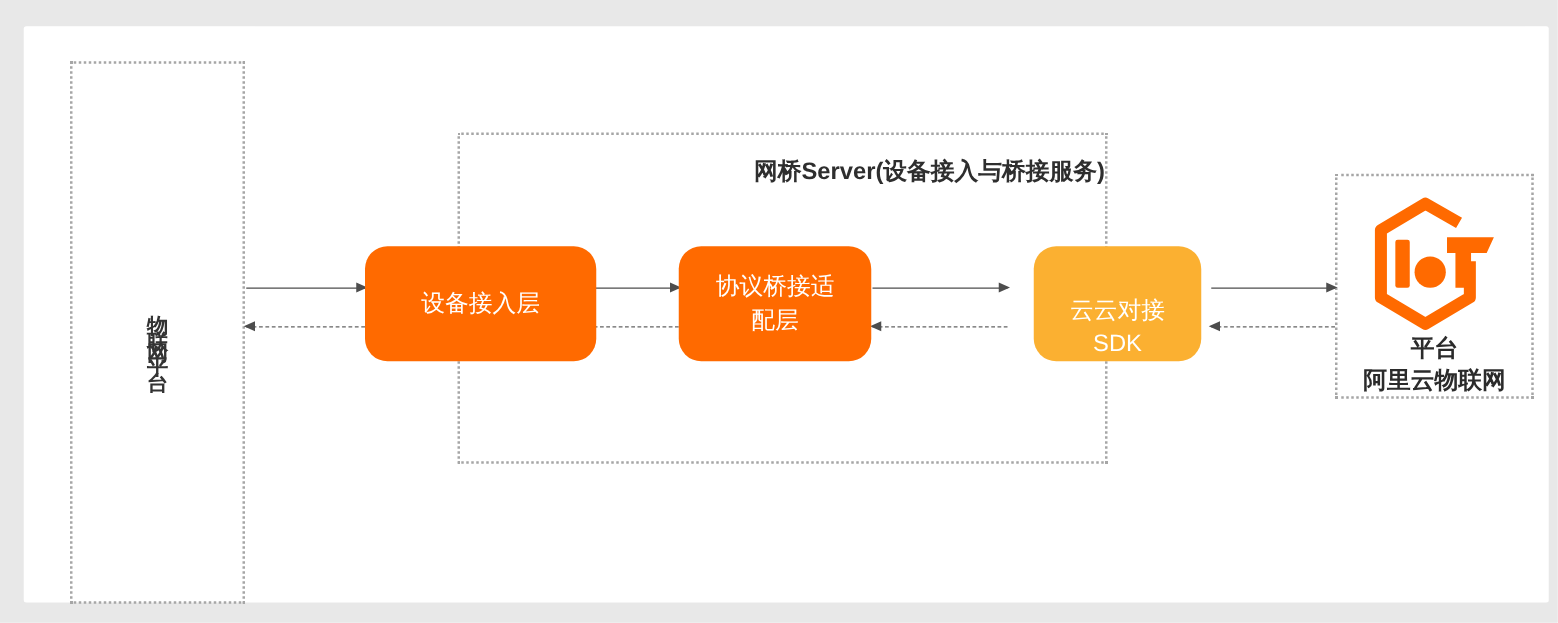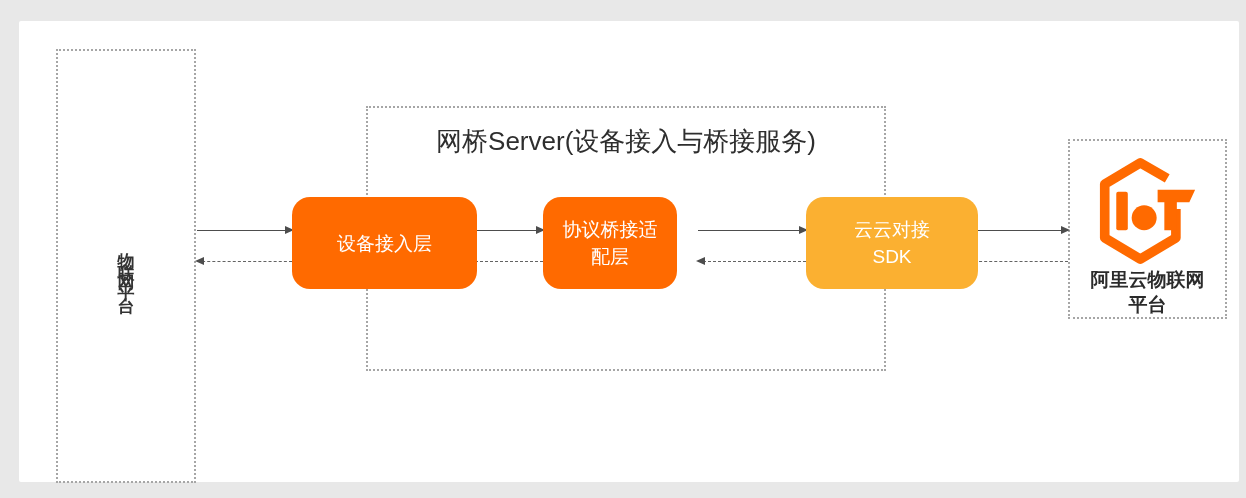--- a/index.html
+++ b/index.html
@@ -39,23 +39,23 @@
     color:#333333;
     letter-spacing:11px;
     line-height:1;
   }
   .mid-box{
     left:347px;top:85px;width:520px;height:265px;
   }
   .mid-title{
     position:absolute;
     left:0;top:16px;width:100%;
-    text-align:center;
-    font-size:26px;
-    font-weight:400;
+    text-align:right;
+    font-size:19px;
+    font-weight:700;
     color:#2e2e2e;
   }
   .right-box{
     left:1049px;top:118px;width:159px;height:180px;
     display:flex;flex-direction:column;align-items:center;
     padding-top:16px;
   }
   .logo{width:100px;height:108px;}
   .right-label{
     margin-top:2px;
@@ -75,22 +75,22 @@
     color:#ffffff;
     font-size:19px;
     line-height:27px;
     z-index:3;
     text-align:center;
   }
   .node span{display:block;}
   .orange{background:#ff6a00;}
   .gold{background:#fbb031;}
   .n1{left:273px;width:185px;}
-  .n2{left:524px;width:134px;}
-  .n3{left:787px;width:172px;}
+  .n2{left:524px;width:154px;}
+  .n3{left:808px;width:134px;justify-content:flex-end;}
   .arrow{
     position:absolute;
     height:0;
     z-index:2;
   }
   .arrow.solid{border-top:1.6px solid #4d4d4d;}
   .arrow.dashedl{border-top:1.6px dashed #636363;}
   .ah{
     position:absolute;
     width:0;height:0;
@@ -118,22 +118,22 @@
     <div class="dashed-box right-box">
       <div class="logo">
         <svg width="100" height="108" viewBox="0 0 104 112" xmlns="http://www.w3.org/2000/svg">
           <path d="M72,22 L44,6 L7,28 L7,84 L44,106 L81,84 L81,54" fill="none" stroke="#ff6a00" stroke-width="10" stroke-linejoin="round" stroke-linecap="butt"></path>
           <rect x="19" y="36" width="12" height="40" rx="2" fill="#ff6a00"></rect>
           <circle cx="48" cy="63" r="13" fill="#ff6a00"></circle>
           <path d="M62,34 L101,34 L95,47 L82,47 L82,76 L69,76 L69,47 L62,47 Z" fill="#ff6a00"></path>
         </svg>
       </div>
       <div class="right-label">
+        <span>平台</span>
         <span>阿里云物联网</span>
-        <span>平台</span>
       </div>
     </div>
 
     <div class="node orange n1">
       <span>设备接入层</span>
     </div>
 
     <div class="node orange n2">
       <span>协议桥接适</span>
       <span>配层</span>

